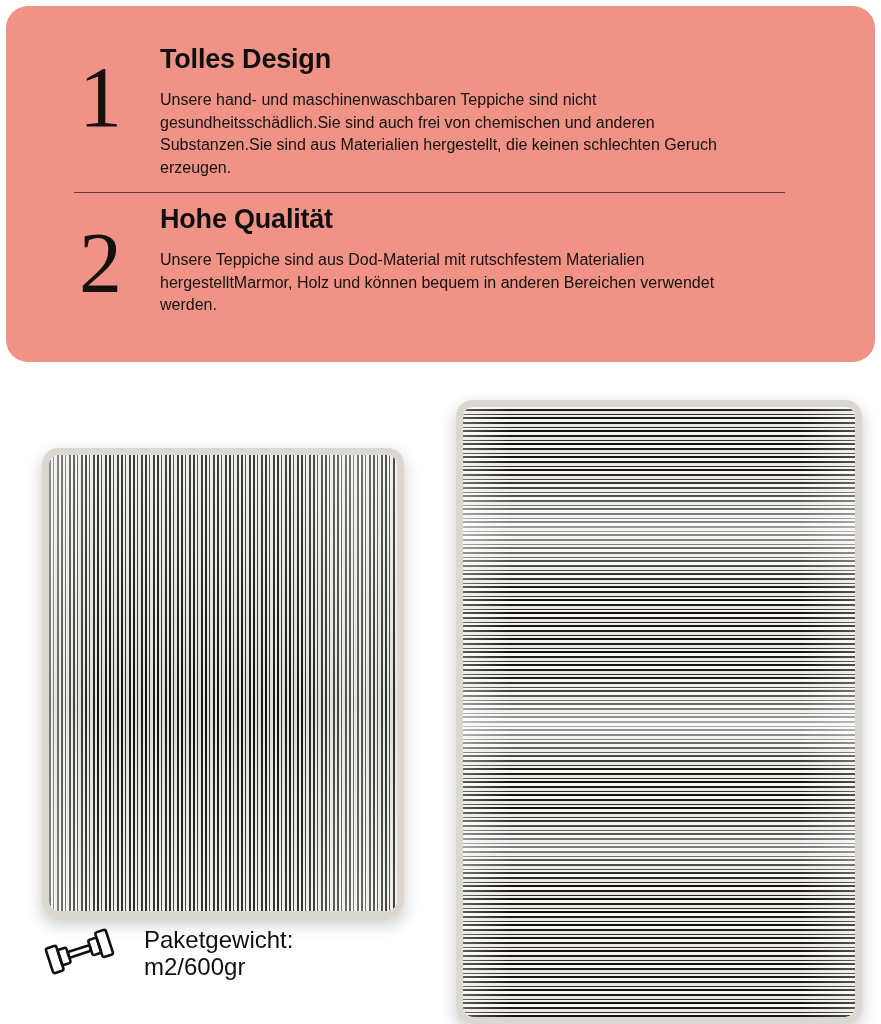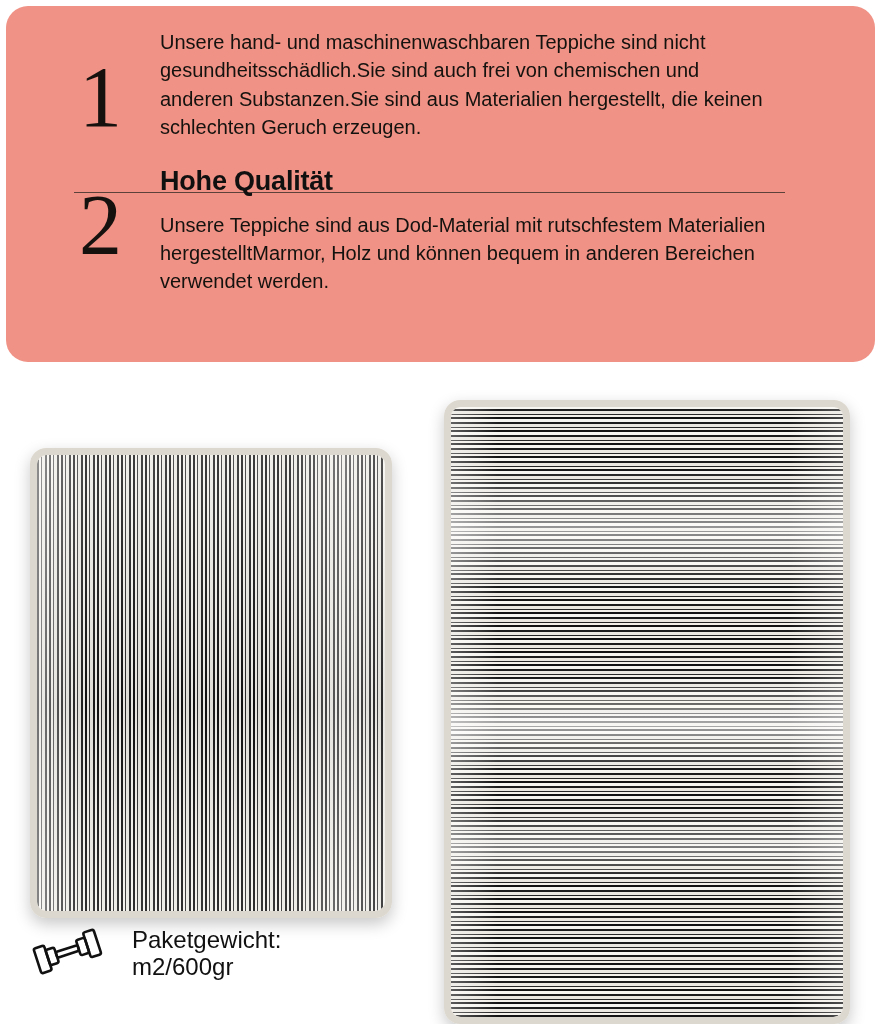--- a/index.html
+++ b/index.html
@@ -55,21 +55,21 @@
 
   .feature-title {
     font-size: 27px;
     font-weight: bold;
     color: #101010;
     margin: 16px 0 14px 0;
     letter-spacing: -0.2px;
   }
 
   .feature-text {
-    font-size: 20px;
+    font-size: 16px;
     line-height: 1.42;
     color: #14120f;
     margin: 0;
     max-width: 610px;
   }
 
   .feature-divider {
     position: absolute;
     left: 68px;
     right: 90px;
@@ -79,21 +79,21 @@
     opacity: 0.75;
   }
 
   .row-two { margin-top: 24px; }
   .row-two .feature-num { padding-top: 16px; }
   .row-two .feature-title { margin-top: 0; }
 
   
   .product-area {
     position: absolute;
-    left: 0;
+    left: 12px;
     top: 366px;
     width: 731px;
     height: 658px;
     padding-left: 32px;
   }
 
   .rug {
     position: absolute;
     border-radius: 16px;
     overflow: hidden;
@@ -195,20 +195,21 @@
   }
 </style>
 </head>
 <body>
 
 <section class="feature-panel">
 
   <div class="feature-row row-one">
     <div class="feature-num">1</div>
     <div class="feature-body">
+      <h2 class="feature-title">Tolles Design</h2>
       <p class="feature-text">Unsere hand- und maschinenwaschbaren Teppiche sind nicht gesundheitsschädlich.Sie sind auch frei von chemischen und anderen Substanzen.Sie sind aus Materialien hergestellt, die keinen schlechten Geruch erzeugen.</p>
     </div>
   </div>
 
   <div class="feature-divider"></div>
 
   <div class="feature-row row-two">
     <div class="feature-num">2</div>
     <div class="feature-body">
       <h2 class="feature-title">Hohe Qualität</h2>

